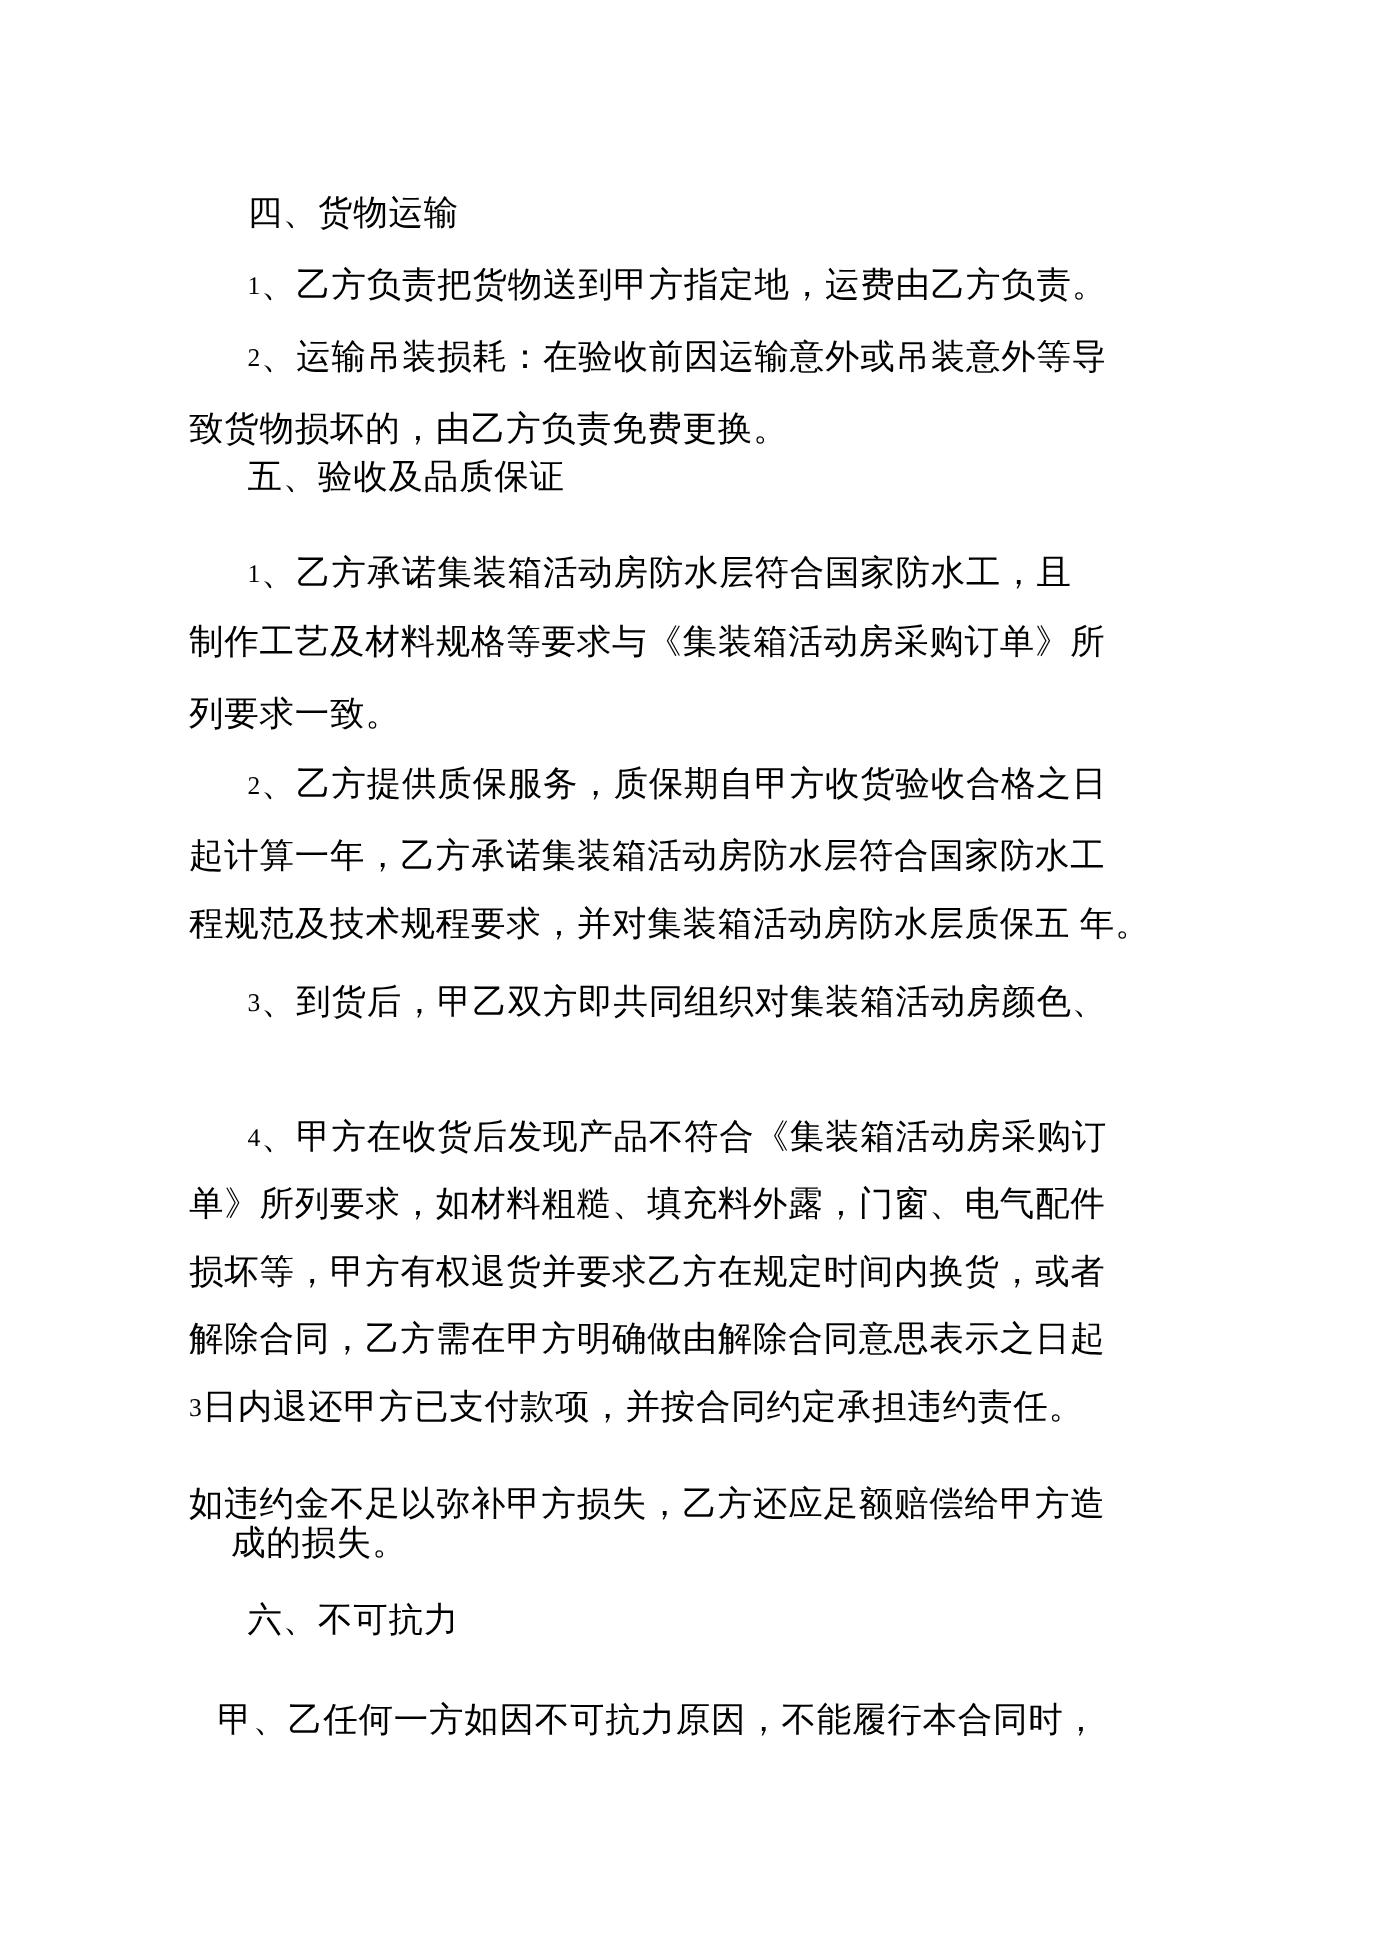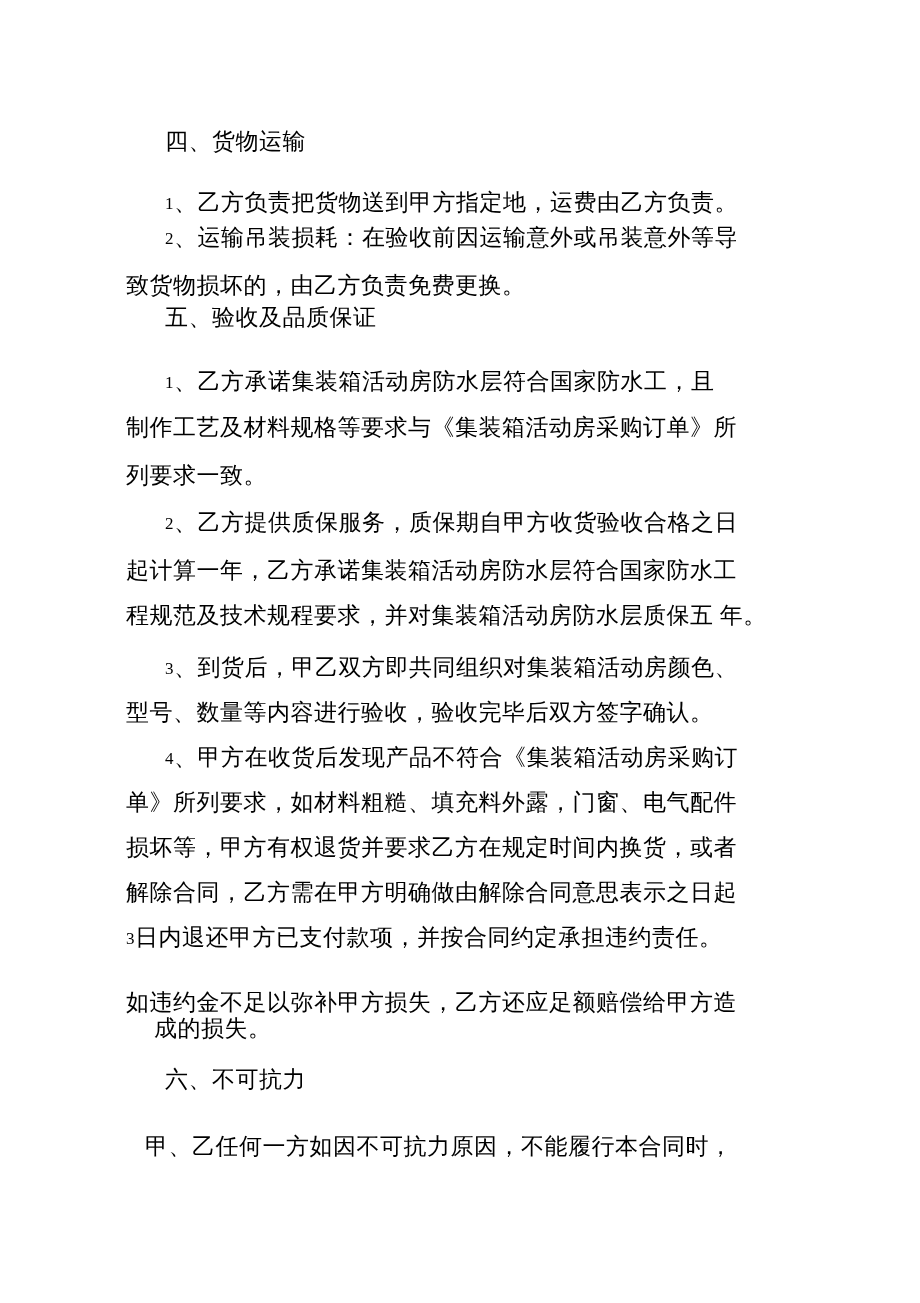--- a/index.html
+++ b/index.html
@@ -27,21 +27,21 @@
   }
   .line.indent { left: 165px; }
   .line.indent2 { left: 145px; }
   .num {
     font-size: 17px;
     display: inline-block;
     transform: translateY(-1px);
   }
   
   .l0  { top: 127px; }
-  .l1  { top: 175px; margin-top: 13px; }
+  .l1  { top: 175px; }
   .l2  { top: 223px; }
   .l3  { top: 271px; }
   .l4  { top: 303px; }
   .l5  { top: 367px; }
   .l6  { top: 413px; }
   .l7  { top: 461px; }
   .l8  { top: 508px; }
   .l9  { top: 556px; }
   .l10 { top: 601px; }
   .l11 { top: 653px; }
@@ -102,23 +102,20 @@
   </div>
 
   <div class="line l10">
     <span>程规范及技术规程要求，并对集装箱活动房防水层质保五 年。</span>
   </div>
 
   <div class="line indent l11">
     <span class="num">3</span><span>、到货后，甲乙双方即共同组织对集装箱活动房颜色、</span>
   </div>
 
-  <div class="line l12">
-    <span>型号、数量等内容进行验收，验收完毕后双方签字确认。</span>
-  </div>
 
   <div class="line indent l13">
     <span class="num">4</span><span>、甲方在收货后发现产品不符合《集装箱活动房采购订</span>
   </div>
 
   <div class="line l14">
     <span>单》所列要求，如材料粗糙、填充料外露，门窗、电气配件</span>
   </div>
 
   <div class="line l15">

